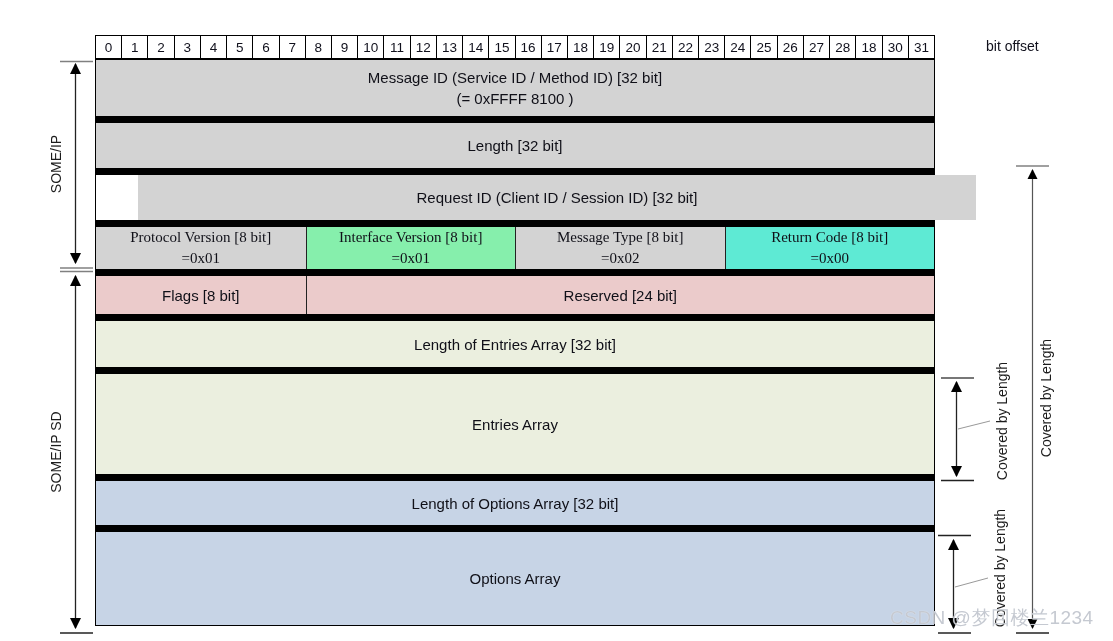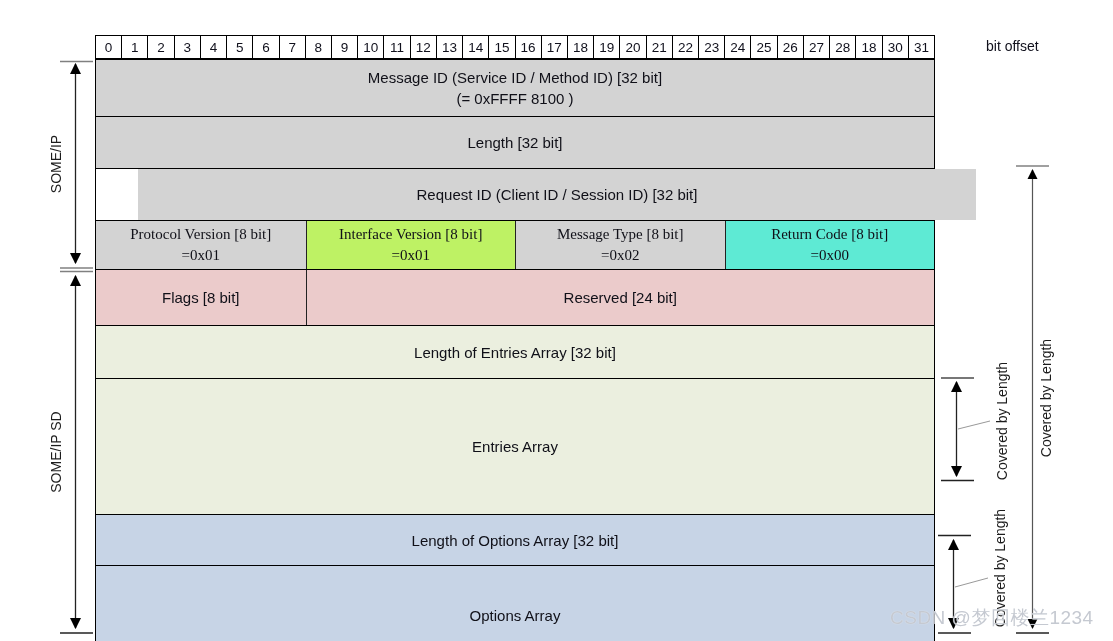--- a/index.html
+++ b/index.html
@@ -20,21 +20,21 @@
   .hdr-cell:last-child { border-right:none; }
   .bit-offset-label {
     position:absolute; left:946px; top:38px; font-size:14px; color:#10101c;padding-left:40px;
   }
   
   .ftable {
     position:absolute; left:95px; top:59px; width:840px;
     border:1.6px solid #000; box-sizing:border-box;
   }
   .frow { display:flex; box-sizing:border-box; }
-  .frow + .frow { border-top:1px solid #000000; }
+  .frow + .frow { border-top:7px solid #000000; }
   .fcell {
     box-sizing:border-box; display:flex; flex-direction:column;
     align-items:center; justify-content:center; text-align:right;
     font-size:15px; line-height:21px; color:#101018;
   }
   .fcell + .fcell { border-left:1px solid #222; }
   
   .vlabel {
     position:absolute; width:200px; height:18px; line-height:18px;
     text-align:center; transform:rotate(-90deg); font-size:14px; color:#1c1c1c;
@@ -103,47 +103,47 @@
       <div class="frow" style="height: 52px;">
         <div class="fcell" style="flex: 0 0 100%; background: rgb(211, 211, 211); margin-left: 42px;">
           <div>Request ID (Client ID / Session ID) [32 bit]</div>
         </div>
       </div>
       <div class="frow" style="height: 49px; font-family: Liberation Serif, serif;">
         <div class="fcell" style="flex: 0 0 25%; background: rgb(211, 211, 211);">
           <div>Protocol Version [8 bit]</div>
           <div>=0x01</div>
         </div>
-        <div class="fcell" style="flex: 0 0 25%; background: #bef264;">
+        <div class="fcell" style="flex: 0 0 25%; background: #86efac;">
           <div>Interface Version [8 bit]</div>
           <div>=0x01</div>
         </div>
         <div class="fcell" style="flex: 0 0 25%; background: rgb(211, 211, 211);">
           <div>Message Type [8 bit]</div>
           <div>=0x02</div>
         </div>
         <div class="fcell" style="flex: 0 0 25%; background: #5eead4;">
           <div>Return Code [8 bit]</div>
           <div>=0x00</div>
         </div>
       </div>
-      <div class="frow" style="height: 56px;">
+      <div class="frow" style="height: 45px;">
         <div class="fcell" style="flex: 0 0 25%; background: rgb(235, 203, 203);">
           <div>Flags [8 bit]</div>
         </div>
         <div class="fcell" style="flex: 0 0 75%; background: rgb(235, 203, 203);">
           <div>Reserved [24 bit]</div>
         </div>
       </div>
       <div class="frow" style="height: 53px;">
         <div class="fcell" style="flex: 0 0 100%; background: rgb(235, 239, 223);">
           <div>Length of Entries Array  [32 bit]</div>
         </div>
       </div>
-      <div class="frow" style="height: 136px;">
+      <div class="frow" style="height: 107px;">
         <div class="fcell" style="flex: 0 0 100%; background: rgb(235, 239, 223);">
           <div>Entries Array</div>
         </div>
       </div>
       <div class="frow" style="height: 51px;">
         <div class="fcell" style="flex: 0 0 100%; background: rgb(199, 212, 230);">
           <div>Length of Options Array  [32 bit]</div>
         </div>
       </div>
       <div class="frow" style="height: 100px;">

